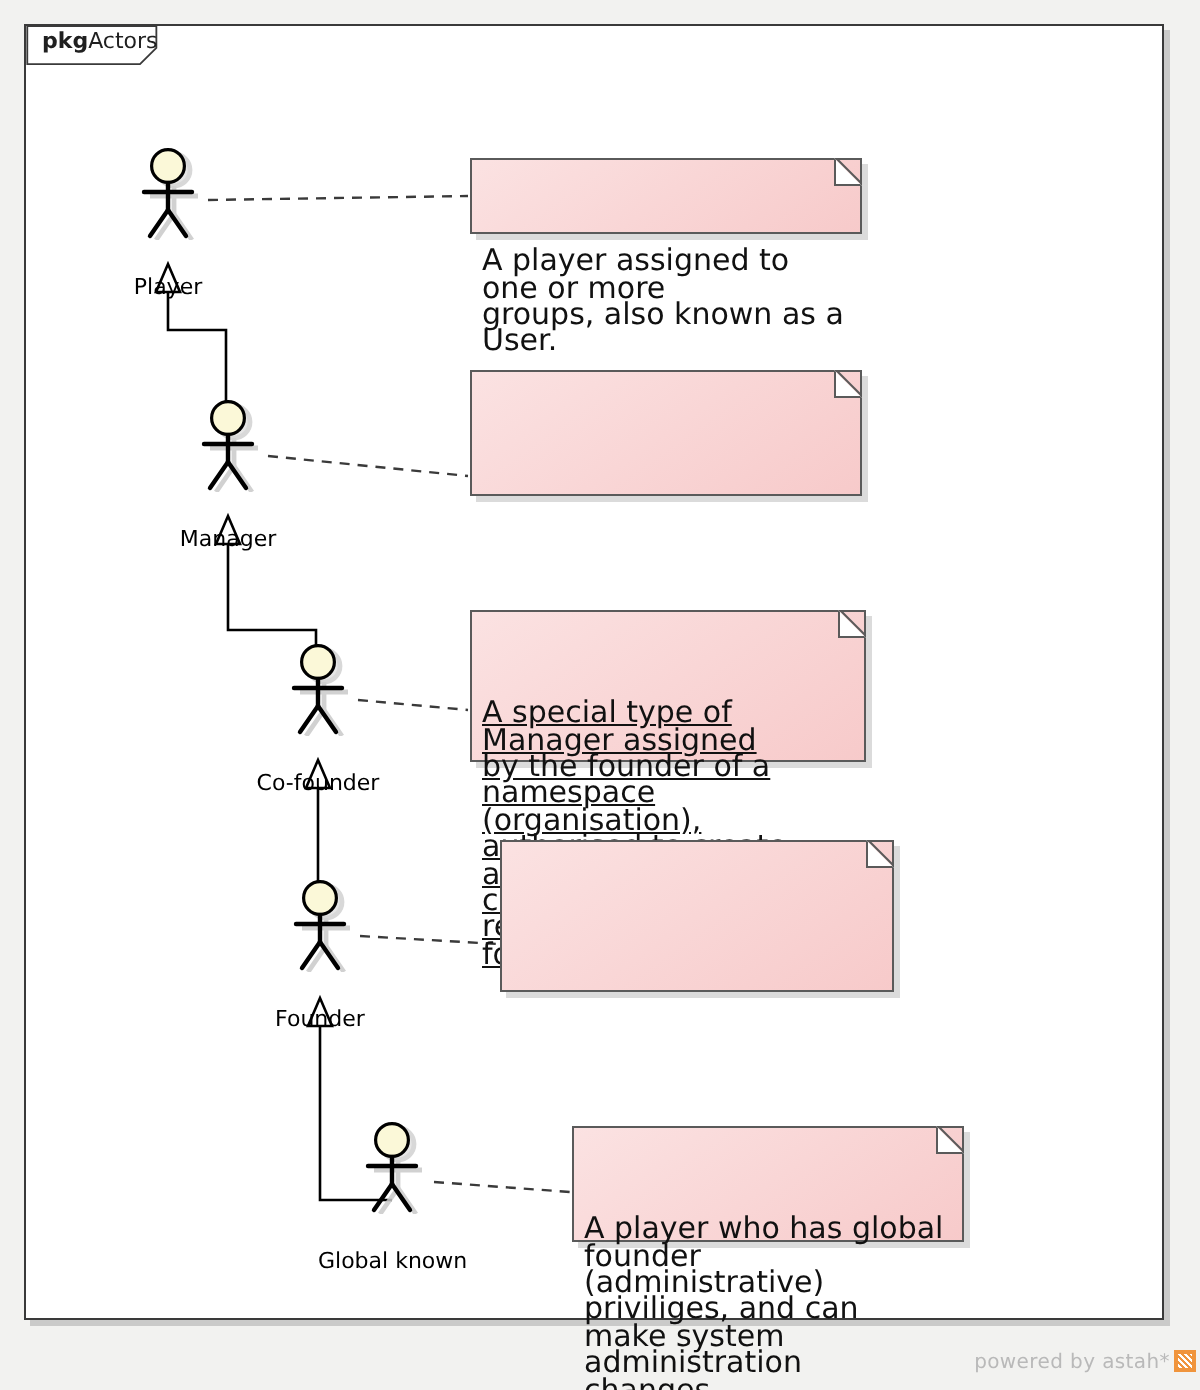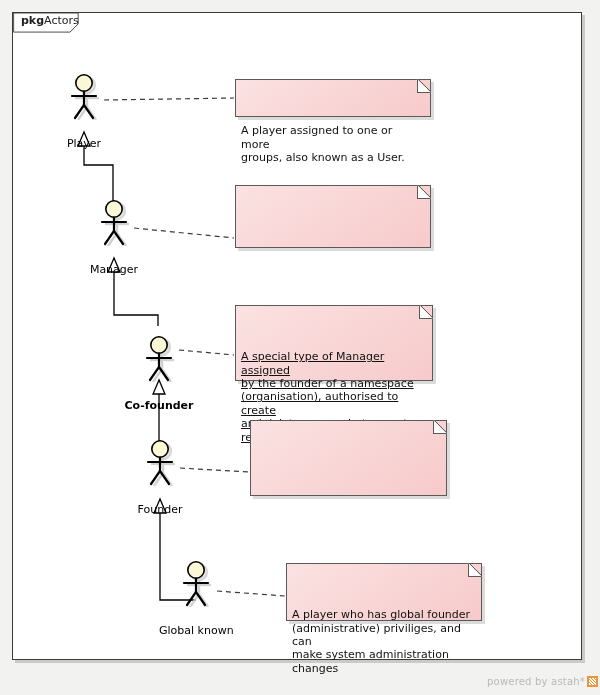--- a/index.html
+++ b/index.html
@@ -90,21 +90,21 @@
     line-height: 12px;
   }
 
   
   .note {
     position: absolute;
     background: linear-gradient(145deg, #fbe2e2 0%, #f7caca 100%);
     border: 1px solid #5a5a5a;
     box-shadow: 3px 3px 0 rgba(195,195,195,0.6);
     box-sizing: border-box;
-    font-size: 11px;
+    font-size: 15px;
     line-height: 13.4px;
     color: #111111;
     padding: 4px 6px 4px 5px;
     white-space: pre-line;
   }
   .note .fold {
     position: absolute;
     right: -1px;
     top: -1px;
     width: 13px;
@@ -232,21 +232,21 @@
         <line x1="37" y1="17.5" x2="37" y2="31"></line>
         <line x1="25" y1="22" x2="49" y2="22"></line>
         <line x1="37" y1="31" x2="28" y2="44"></line>
         <line x1="37" y1="31" x2="46" y2="44"></line>
       </g>
     </svg>
   </div>
   <div class="actor-label">Manager</div>
 </div>
 
-<div class="actor" style="left:122px; top:336px;font-weight:bold;">
+<div class="actor" style="left:122px; top:322px;">
   <div class="figure">
     <svg width="74" height="46" viewBox="0 0 74 46">
       <g stroke="#c9c9c9" stroke-width="2.4" fill="none" opacity="0.85">
         <circle cx="40" cy="11" r="8" fill="#e2e2e2" stroke="#d2d2d2"></circle>
         <line x1="40" y1="19" x2="40" y2="33"></line>
         <line x1="28" y1="24" x2="52" y2="24"></line>
         <line x1="40" y1="33" x2="31" y2="46"></line>
         <line x1="40" y1="33" x2="49" y2="46"></line>
       </g>
       <g stroke="#000000" stroke-width="2.2" fill="none" stroke-linecap="round">

